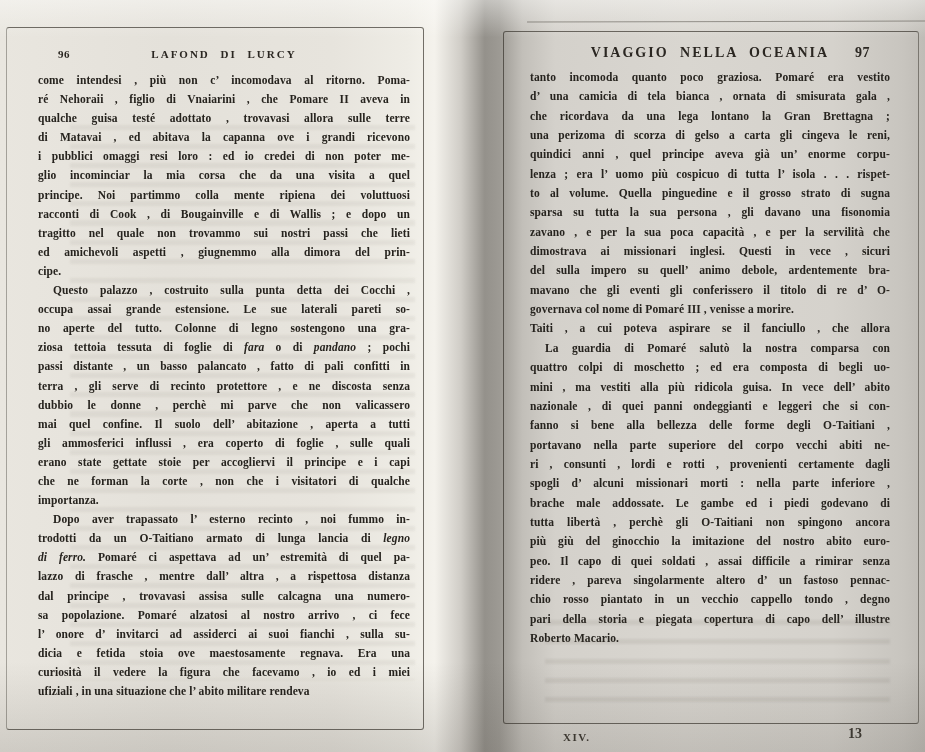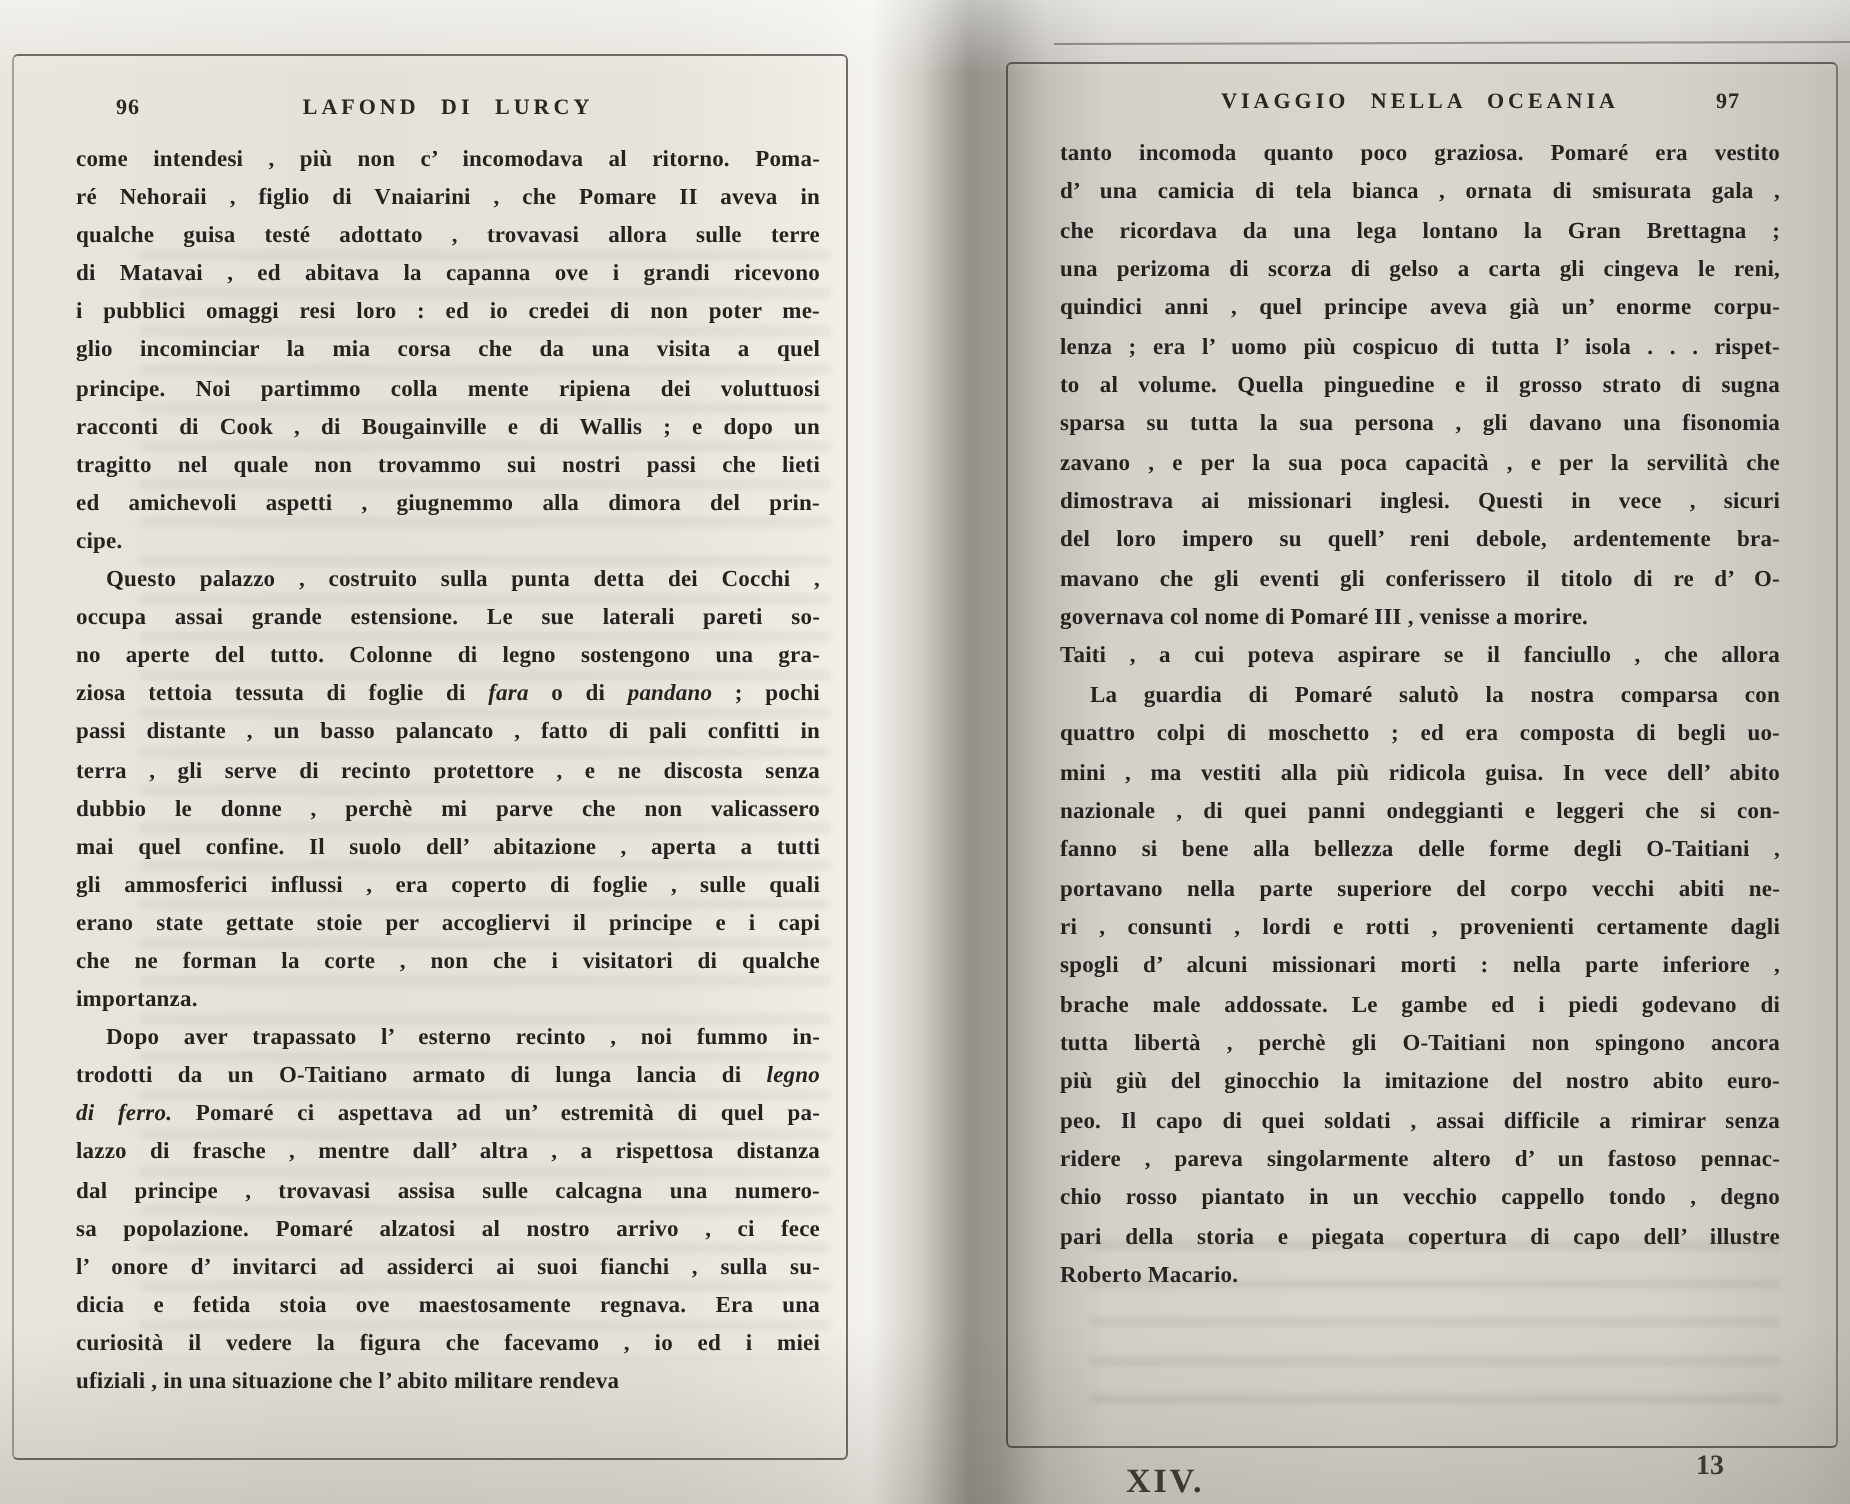--- a/index.html
+++ b/index.html
@@ -14,33 +14,33 @@
         #d4d1cb 60%, #d9d6d0 74%, #d5d2cc 90%, #c8c5bf 97.5%, #bfbcb6 100%);
   }
   .page-frame{position:absolute;border:1px solid rgba(52,48,41,0.68);border-radius:3px;pointer-events:none;}
   #left-frame{left:6px;top:27px;width:416px;height:701px;border-left-color:rgba(52,48,41,0.38);}
   #right-frame{left:503px;top:31px;width:414px;height:691px;border-right-color:rgba(52,48,41,0.5);}
   #right-edge-line{position:absolute;left:527px;top:21px;width:398px;height:0;
     border-top:1px solid rgba(72,67,60,0.5);transform:rotate(-0.15deg);}
   .running-row{position:absolute;font-weight:bold;color:#2b2722;}
   #left-header{left:38px;top:48px;width:372px;text-align:center;font-size:11px;letter-spacing:2px;word-spacing:6px;}
   #left-pagenum{position:absolute;left:20px;top:0;letter-spacing:0.5px;word-spacing:normal;}
-  #right-header{left:530px;top:45px;width:360px;text-align:center;font-size:11px;letter-spacing:2px;word-spacing:6px;}
+  #right-header{left:530px;top:45px;width:360px;text-align:center;font-size:14px;letter-spacing:2px;word-spacing:6px;}
   #right-pagenum{position:absolute;right:20px;top:0;letter-spacing:0.5px;word-spacing:normal;}
   .textcol{position:absolute;font-size:11.5px;font-weight:bold;color:#26231e;letter-spacing:0.1px;}
   #left-text{left:38px;top:71px;width:372px;}
   #left-text .line{line-height:19.1px;}
   #right-text{left:530px;top:68px;width:360px;}
   #right-text .line{line-height:19.35px;}
   .line{text-align:justify;text-align-last:justify;}
   .line.last{text-align-last:left;}
   .line.ind{text-indent:15px;}
   .it{font-style:italic;}
   .footer-mark{position:absolute;font-weight:bold;color:#3d3932;}
-  #sig-volume{left:563px;top:731px;font-size:17px;letter-spacing:1.5px;}
+  #sig-volume{left:563px;top:731px;font-size:11px;letter-spacing:1.5px;}
   #sig-number{left:848px;top:726px;font-size:14px;}
   .bleed{position:absolute;pointer-events:none;filter:blur(1.3px);}
   #bleed-left{left:70px;top:125px;width:345px;height:555px;
     background:repeating-linear-gradient(180deg, rgba(108,101,89,0.075) 0px, rgba(108,101,89,0.075) 5px, rgba(108,101,89,0) 5px, rgba(108,101,89,0) 19.1px);}
   #bleed-right{left:545px;top:620px;width:345px;height:85px;
     background:repeating-linear-gradient(180deg, rgba(100,94,83,0.10) 0px, rgba(100,94,83,0.10) 5px, rgba(100,94,83,0) 5px, rgba(100,94,83,0) 19.3px);}
 </style>
 </head>
 <body>
 
@@ -97,21 +97,21 @@
     <div class="line"><span>tanto incomoda quanto poco graziosa. Pomaré era vestito</span></div>
     <div class="line"><span>d’ una camicia di tela bianca , ornata di smisurata gala ,</span></div>
     <div class="line"><span>che ricordava da una lega lontano la Gran Brettagna ;</span></div>
     <div class="line"><span>una perizoma di scorza di gelso a carta gli cingeva le reni,</span></div>
     <div class="line"><span>quindici anni , quel principe aveva già un’ enorme corpu-</span></div>
     <div class="line"><span>lenza ; era l’ uomo più cospicuo di tutta l’ isola . . . rispet-</span></div>
     <div class="line"><span>to al volume. Quella pinguedine e il grosso strato di sugna</span></div>
     <div class="line"><span>sparsa su tutta la sua persona , gli davano una fisonomia</span></div>
     <div class="line"><span>zavano , e per la sua poca capacità , e per la servilità che</span></div>
     <div class="line"><span>dimostrava ai missionari inglesi. Questi in vece , sicuri</span></div>
-    <div class="line"><span>del loro impero su quell’ reni debole, ardentemente bra-</span></div>
+    <div class="line"><span>del sulla impero su quell’ animo debole, ardentemente bra-</span></div>
     <div class="line"><span>mavano che gli eventi gli conferissero il titolo di re d’ O-</span></div>
     <div class="line last"><span>governava col nome di Pomaré III , venisse a morire.</span></div>
     <div class="line"><span>Taiti , a cui poteva aspirare se il fanciullo , che allora</span></div>
     <div class="line ind"><span>La guardia di Pomaré salutò la nostra comparsa con</span></div>
     <div class="line"><span>quattro colpi di moschetto ; ed era composta di begli uo-</span></div>
     <div class="line"><span>mini , ma vestiti alla più ridicola guisa. In vece dell’ abito</span></div>
     <div class="line"><span>nazionale , di quei panni ondeggianti e leggeri che si con-</span></div>
     <div class="line"><span>fanno si bene alla bellezza delle forme degli O-Taitiani ,</span></div>
     <div class="line"><span>portavano nella parte superiore del corpo vecchi abiti ne-</span></div>
     <div class="line"><span>ri , consunti , lordi e rotti , provenienti certamente dagli</span></div>

